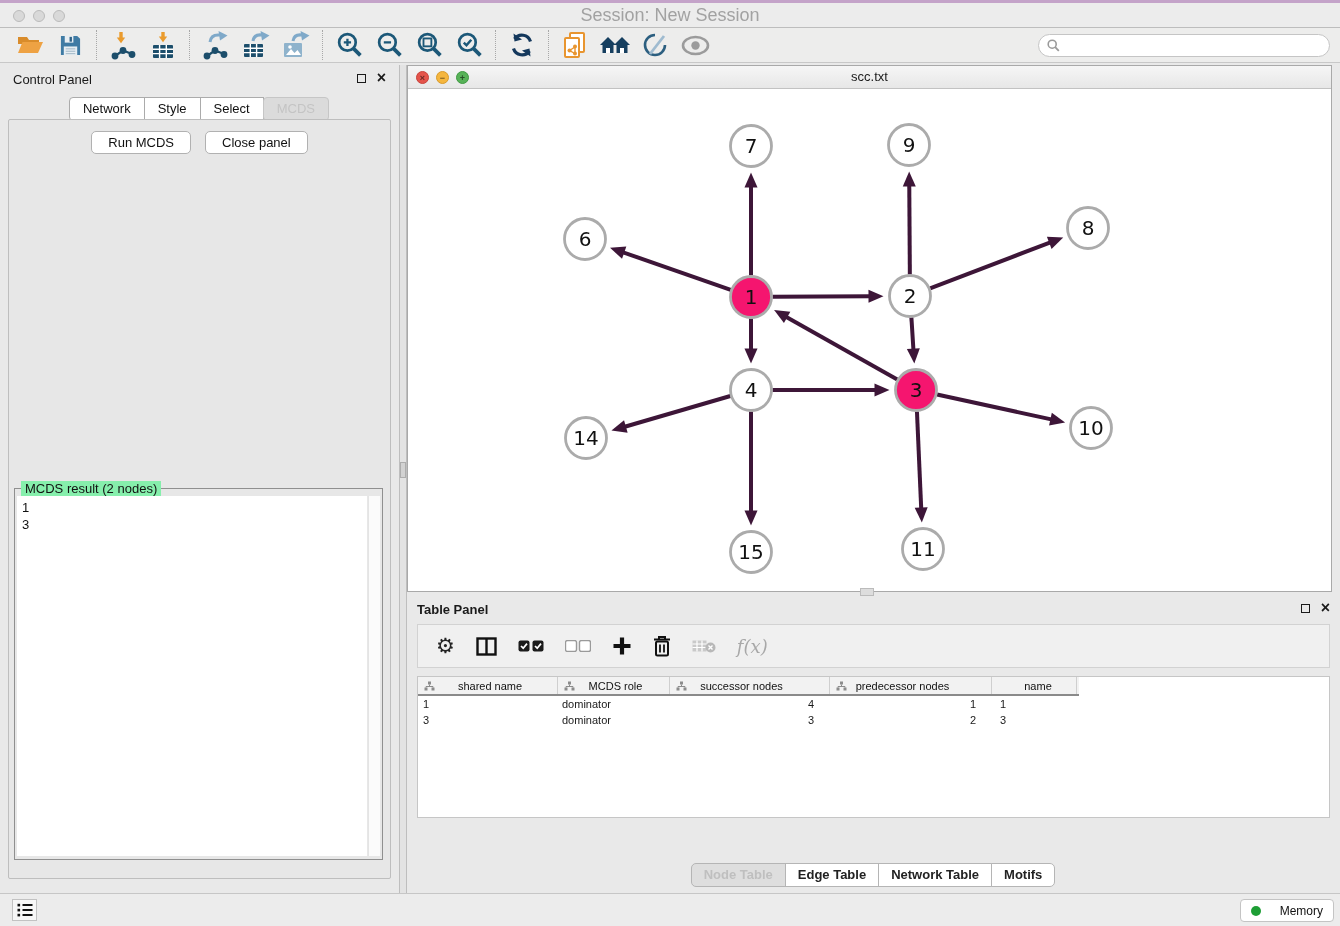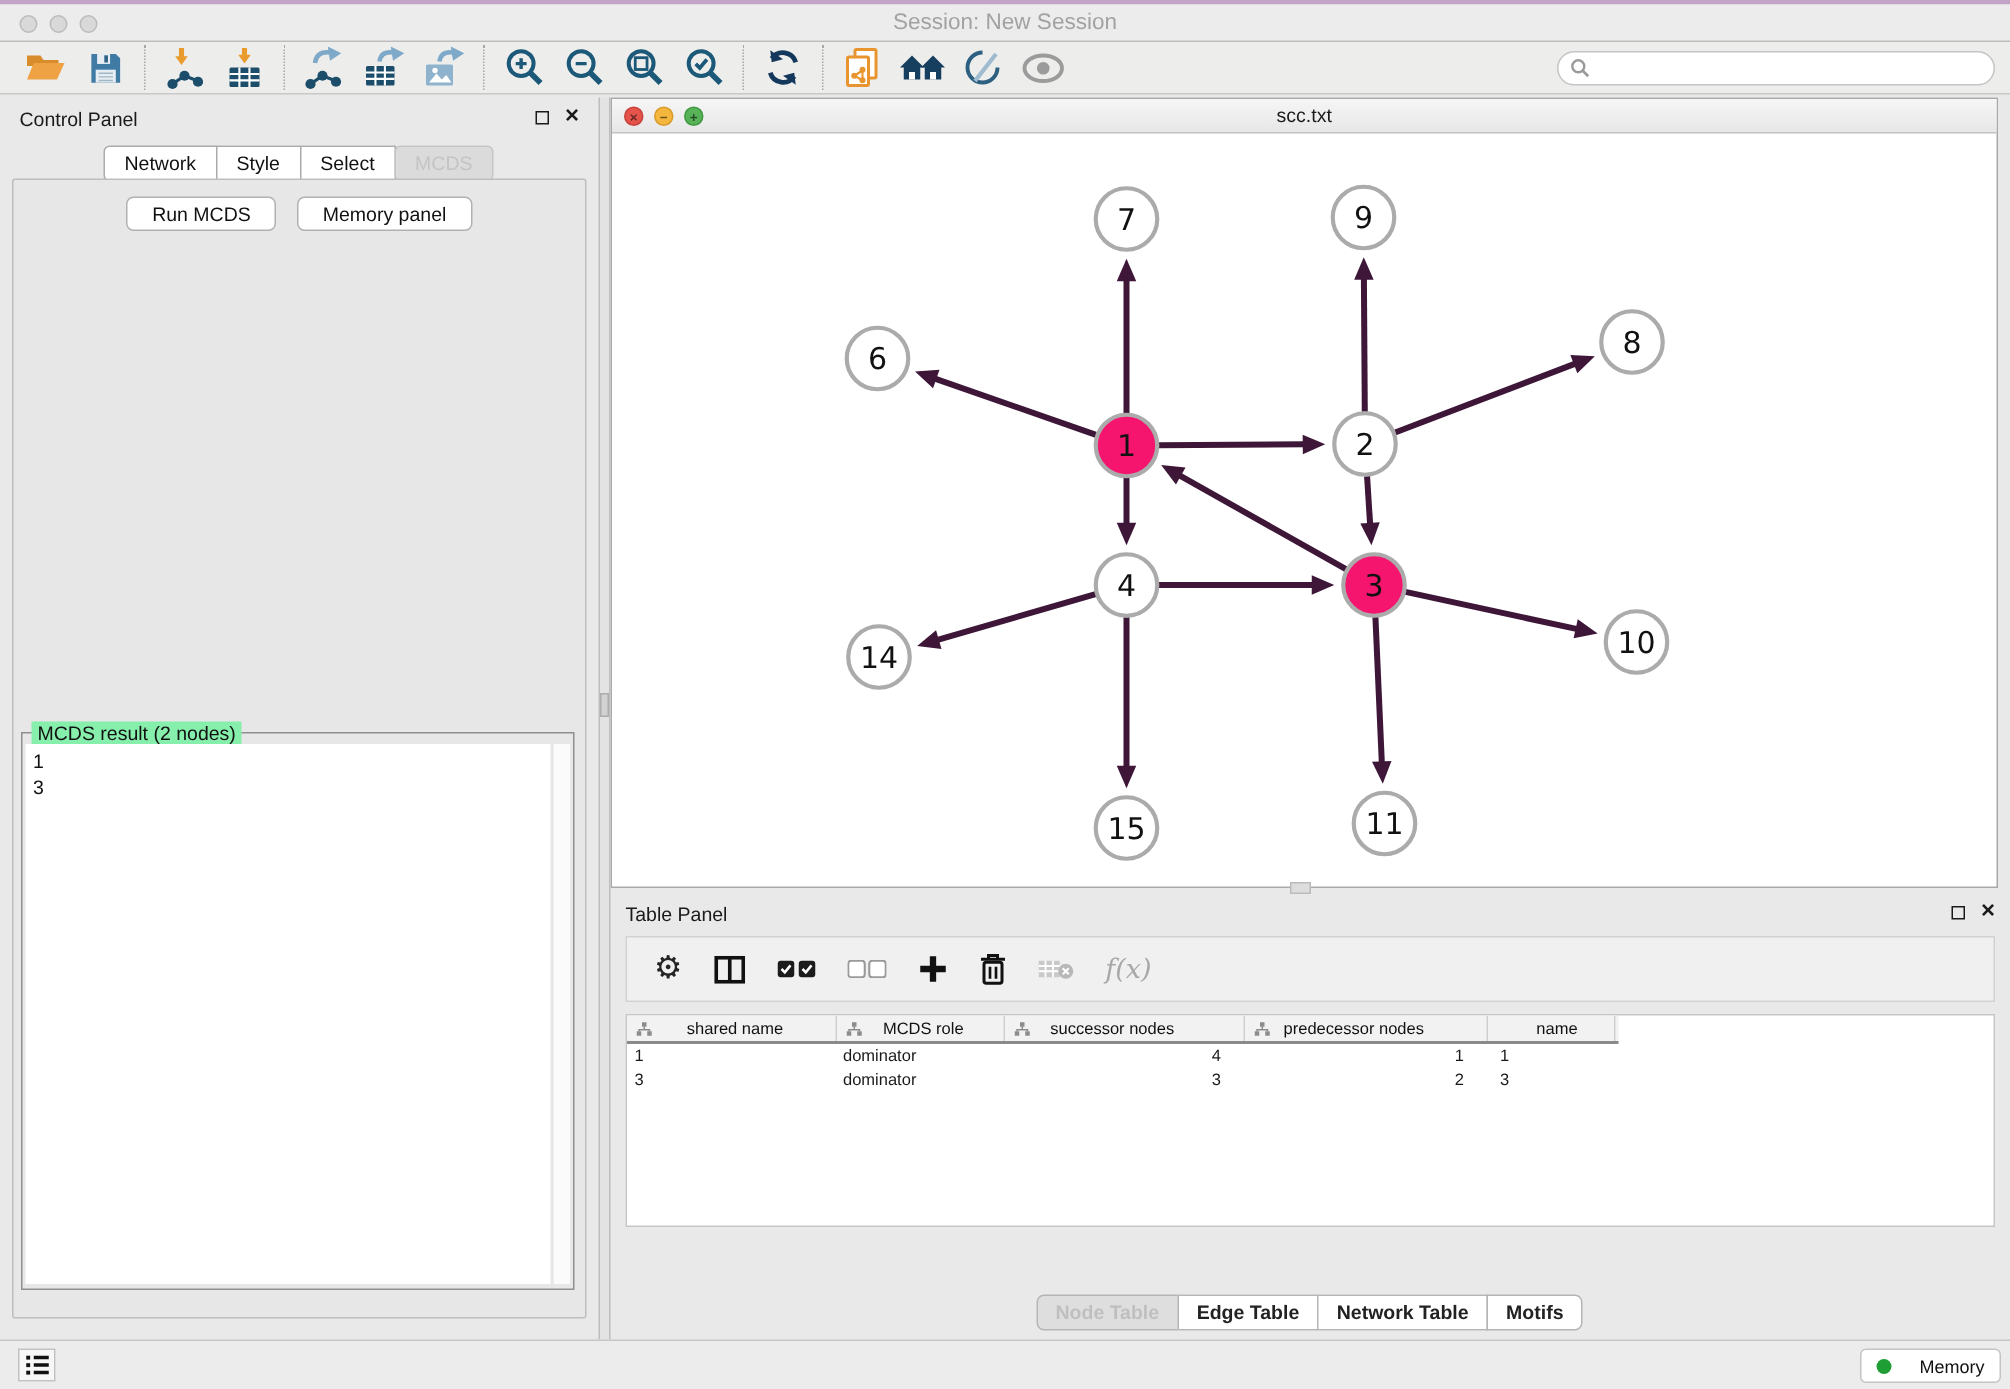--- a/index.html
+++ b/index.html
@@ -8,21 +8,21 @@
     font-family: "Liberation Sans", sans-serif;
     background:#E9E9E9; position:relative; overflow:hidden;
     -webkit-font-smoothing: antialiased;
   }
 
   
   .accent-strip { position:absolute; left:0; top:0; right:0; height:3px; background:#C4A3C9; }
   .titlebar { position:absolute; left:0; top:3px; right:0; height:25px; background:#ECECEC; border-bottom:1px solid #BDBDBD; }
   .traffic-main { position:absolute; left:13px; top:7px; display:flex; gap:8px; }
   .traffic-main span { width:12px; height:12px; border-radius:50%; background:#D9D9D9; border:1px solid #BBB; }
-  .title-text { text-align:center; line-height:24px; font-size:15px; color:#A2A2A2; }
+  .title-text { text-align:center; line-height:24px; font-size:18px; color:#A2A2A2; }
 
   
   .toolbar { position:absolute; left:0; top:28px; right:0; height:35px; background:#EDEDEC; border-bottom:1px solid #C8C8C8; display:flex; align-items:center; padding-left:10px; }
   .tb-btn { display:flex; align-items:center; justify-content:center; width:40px; height:32px; cursor:default; }
   .tb-sep { width:1px; height:30px; border-left:1px dotted #A8A8A8; margin:0 6px; }
   .search-wrap { position:absolute; right:10px; top:6px; width:292px; height:23px; background:#fff; border:1px solid #C5C5C5; border-radius:12px; display:flex; align-items:center; padding-left:8px; }
   .search-wrap input { border:none; outline:none; flex:1; font-size:13px; background:transparent; font-family:"Liberation Sans",sans-serif; }
 
   
   .control-panel { position:absolute; left:0; top:65px; width:399px; height:816px; }
@@ -253,21 +253,21 @@
   </div>
   <div class="cp-tabs">
     <span class="cp-tab">Network</span>
     <span class="cp-tab">Style</span>
     <span class="cp-tab">Select</span>
     <span class="cp-tab selected">MCDS</span>
   </div>
   <div class="cp-body">
     <div class="btn-row">
       <button class="cp-btn">Run MCDS</button>
-      <button class="cp-btn">Memory panel</button>
+      <button class="cp-btn">Close panel</button>
     </div>
     <div class="result-box">
       <span class="result-legend">MCDS result (2 nodes)</span>
       <div class="result-inner" id="result-lines">
           <div>1</div>
           <div>3</div>
         </div>
       <div class="result-scroll"></div>
     </div>
   </div>
@@ -336,21 +336,21 @@
         <circle cx="343" cy="463" r="20.5" fill="#FFFFFF" stroke="#ABABAB" stroke-width="2.8"></circle>
         <text x="343" y="470" text-anchor="middle" font-size="20" font-family="&quot;DejaVu Sans&quot;, sans-serif" fill="#111111">15</text>
         <circle cx="515" cy="460" r="20.5" fill="#FFFFFF" stroke="#ABABAB" stroke-width="2.8"></circle>
         <text x="515" y="467" text-anchor="middle" font-size="20" font-family="&quot;DejaVu Sans&quot;, sans-serif" fill="#111111">11</text>
       </svg>
   </div>
 </div>
 <div class="splitter-handle"></div>
 
 <div class="table-panel">
-  <div class="panel-title" style="left:10px;">Table Panel</div>
+  <div class="panel-title" style="left:10px;font-weight:bold;">Table Panel</div>
   <div class="ph-icons" style="right:10px;">
     <span class="float-glyph"></span>
     <span class="close-glyph">×</span>
   </div>
   <div class="tp-toolbar">
     <span class="tp-tool gear-glyph">⚙</span>
     <span class="tp-tool">
       <svg width="21" height="19" viewBox="0 0 21 19">
           <rect x="1.5" y="1.5" width="18" height="16" fill="none" stroke="#111" stroke-width="2.4"></rect>
           <path d="M10.5 1.5v16" stroke="#111" stroke-width="2.4"></path>

